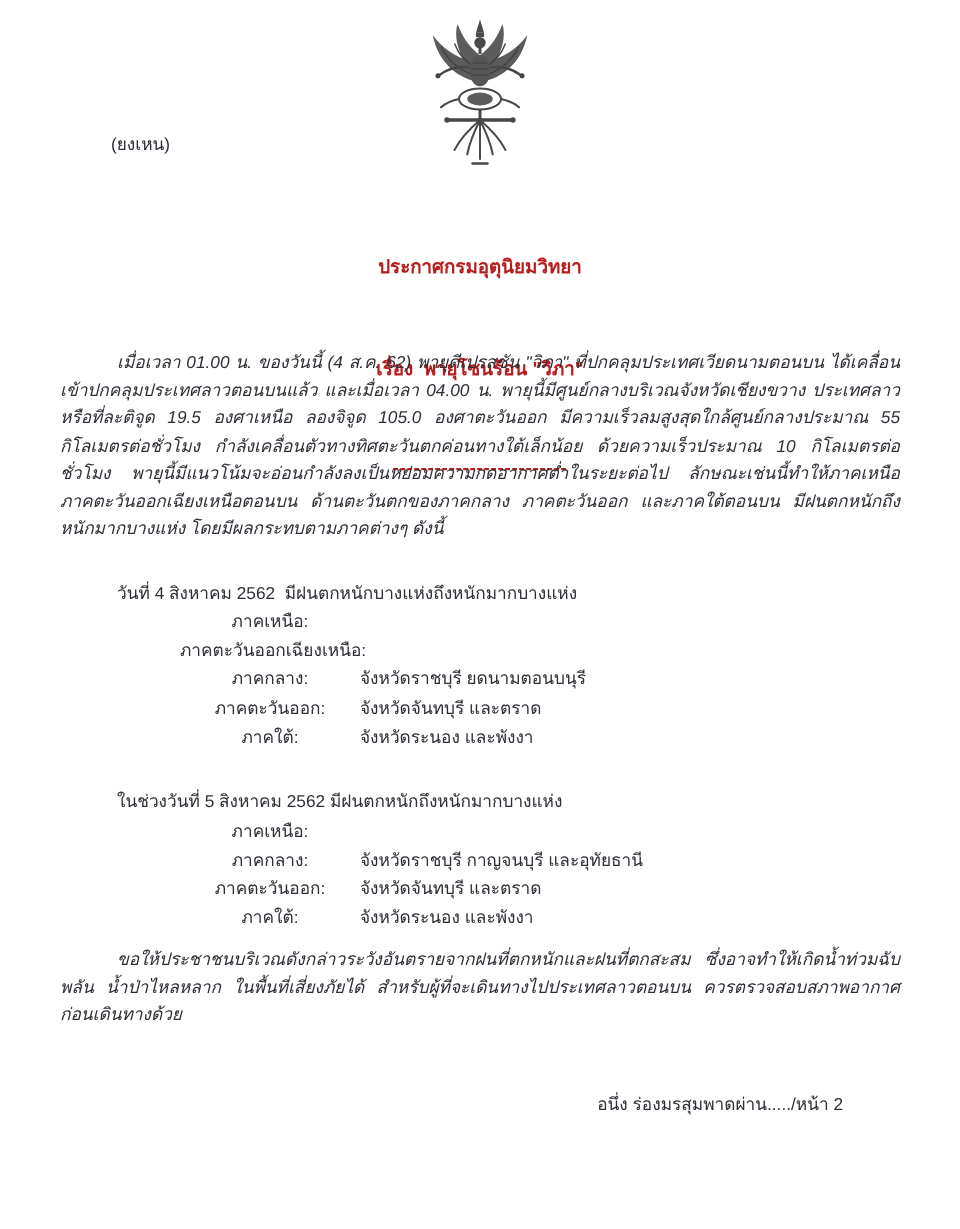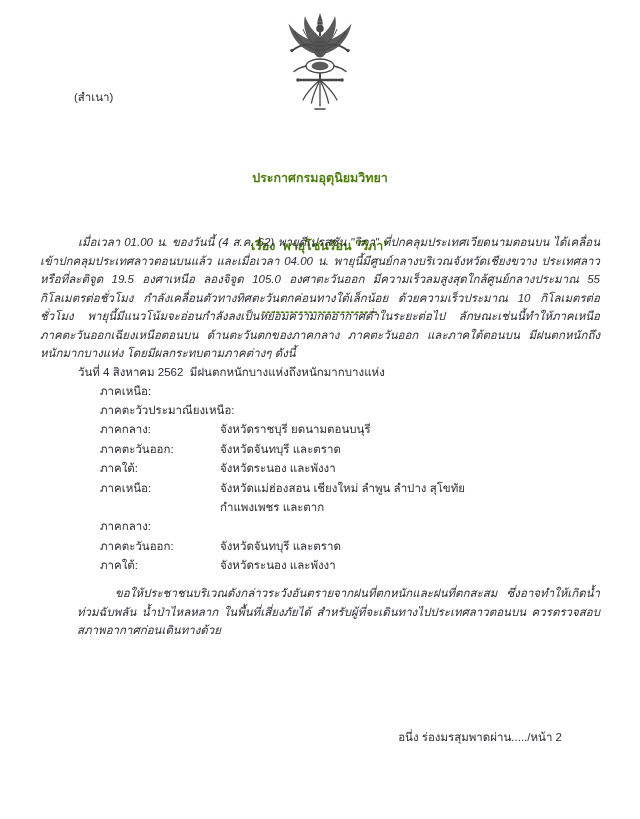--- a/index.html
+++ b/index.html
@@ -29,69 +29,70 @@
     transform: translateX(-50%);
     width: 100px; height: 102px;
   }
   .title-block {
     position: absolute;
     top: 122px; left: 0; right: 0;
     text-align: center;
     font-weight: bold;
     font-size: 12.5px;
     line-height: 22.5px;
-    color: #4d7c0f;
+    color: #b91c1c;
     white-space: pre-wrap;
   }
   .title-separator {
     font-weight: bold;
     letter-spacing: 0.5px;
     line-height: 20px;
   }
   .content {
     position: absolute;
     top: 233px; left: 40px;
     width: 560px;
   }
   .para {
     text-align: justify;
     text-indent: 38px;
     color: #2e2e36;
     font-style: italic;
   }
   .section-heading {
-    margin-top: 0;
+    margin-top: 24px;
     margin-left: 38px;
     white-space: pre-wrap;
     color: #2e2e36;
   }
   .region-rows { margin-top: 1px; }
   .region-row {
     display: flex;
-    margin-left: 60px;
+    margin-left: 80px;
     line-height: 19.2px;
     color: #2e2e36;
+    text-align: center;
   }
   .region-label { flex: 0 0 120px; white-space: nowrap; }
   .region-provinces { max-width: 288px; }
-  .advisory { margin-top: 9px; margin-left: 37px; }
+  .advisory { margin-top: 9px; }
   .continuation-note {
     position: absolute;
     top: 728px; right: 78px;
     font-size: 11.5px;
     color: #2e2e36;
     text-align: center;
   }
 </style>
 </head>
 <body>
 
 <div class="page">
 
-  <div class="copy-label">(สำเนา)</div>
+  <div class="copy-label">(ยงเหน)</div>
 
   <div class="emblem">
     <svg width="100" height="102" viewBox="0 0 100 102" aria-hidden="true">
 
       <path d="M50 1 L47.4 9.5 L52.6 9.5 Z" fill="#4a4a4a"></path>
       <rect x="47.3" y="9.5" width="5.4" height="3.2" fill="#4a4a4a"></rect>
 
       <circle cx="50" cy="16.5" r="3.8" fill="#4a4a4a"></circle>
       <path d="M50 20 L50 24" stroke="#4a4a4a" stroke-width="2"></path>
 
@@ -142,43 +143,44 @@
   <div class="content">
 
     <p class="para">เมื่อเวลา 01.00 น. ของวันนี้ (4 ส.ค. 62) พายุดีเปรสชัน "วิภา" ที่ปกคลุมประเทศเวียดนามตอนบน ได้เคลื่อนเข้าปกคลุมประเทศลาวตอนบนแล้ว และเมื่อเวลา 04.00 น. พายุนี้มีศูนย์กลางบริเวณจังหวัดเชียงขวาง ประเทศลาว หรือที่ละติจูด 19.5 องศาเหนือ ลองจิจูด 105.0 องศาตะวันออก มีความเร็วลมสูงสุดใกล้ศูนย์กลางประมาณ 55 กิโลเมตรต่อชั่วโมง กำลังเคลื่อนตัวทางทิศตะวันตกค่อนทางใต้เล็กน้อย ด้วยความเร็วประมาณ 10 กิโลเมตรต่อชั่วโมง พายุนี้มีแนวโน้มจะอ่อนกำลังลงเป็นหย่อมความกดอากาศต่ำในระยะต่อไป ลักษณะเช่นนี้ทำให้ภาคเหนือ ภาคตะวันออกเฉียงเหนือตอนบน ด้านตะวันตกของภาคกลาง ภาคตะวันออก และภาคใต้ตอนบน มีฝนตกหนักถึงหนักมากบางแห่ง โดยมีผลกระทบตามภาคต่างๆ ดังนี้</p>
 
     <div class="section-heading">วันที่ 4 สิงหาคม 2562  มีฝนตกหนักบางแห่งถึงหนักมากบางแห่ง</div>
     <div class="region-rows">
       <div class="region-row">
         <div class="region-label">ภาคเหนือ:</div>
       </div>
       <div class="region-row">
-        <div class="region-label">ภาคตะวัวประมาณียงเหนือ:</div>
+        <div class="region-label">ภาคตะวันออกเฉียงเหนือ:</div>
       </div>
       <div class="region-row">
         <div class="region-label">ภาคกลาง:</div>
         <div class="region-provinces">จังหวัดราชบุรี ยดนามตอนบนุรี</div>
       </div>
       <div class="region-row">
         <div class="region-label">ภาคตะวันออก:</div>
         <div class="region-provinces">จังหวัดจันทบุรี และตราด</div>
       </div>
       <div class="region-row">
         <div class="region-label">ภาคใต้:</div>
         <div class="region-provinces">จังหวัดระนอง และพังงา</div>
       </div>
     </div>
 
+    <div class="section-heading">ในช่วงวันที่ 5 สิงหาคม 2562 มีฝนตกหนักถึงหนักมากบางแห่ง</div>
     <div class="region-rows">
       <div class="region-row">
         <div class="region-label">ภาคเหนือ:</div>
-        <div class="region-provinces">จังหวัดแม่ฮ่องสอน เชียงใหม่ ลำพูน ลำปาง สุโขทัย กำแพงเพชร และตาก</div>
       </div>
       <div class="region-row">
         <div class="region-label">ภาคกลาง:</div>
+        <div class="region-provinces">จังหวัดราชบุรี กาญจนบุรี และอุทัยธานี</div>
       </div>
       <div class="region-row">
         <div class="region-label">ภาคตะวันออก:</div>
         <div class="region-provinces">จังหวัดจันทบุรี และตราด</div>
       </div>
       <div class="region-row">
         <div class="region-label">ภาคใต้:</div>
         <div class="region-provinces">จังหวัดระนอง และพังงา</div>
       </div>
     </div>

